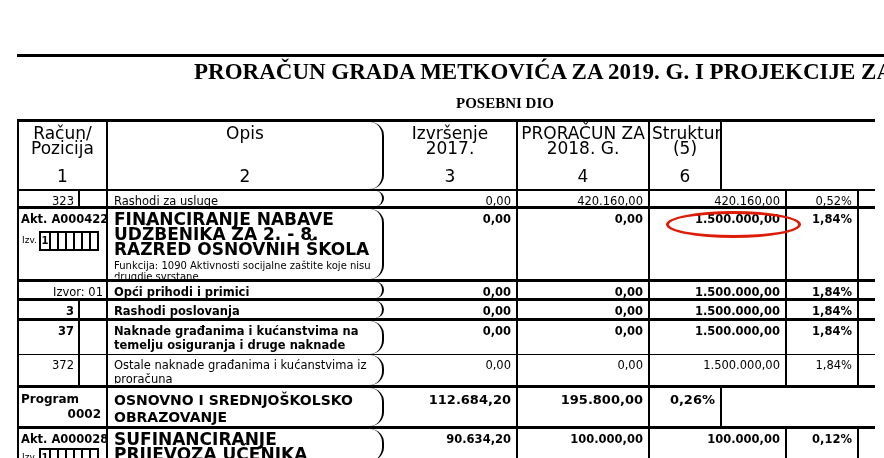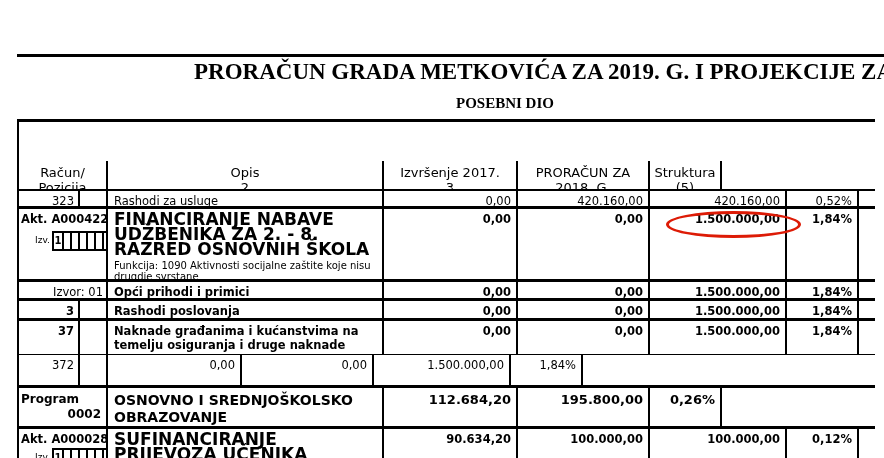--- a/index.html
+++ b/index.html
@@ -22,46 +22,46 @@
   .btable {
     position:absolute; left:17px; top:119px; width:858px;
     border-top:3px solid #000; border-left:2px solid #000;
     font-size:11.5px;
   }
   .row { display:flex; width:856px; border-bottom:3px solid #000; align-items:stretch; }
   .row.thin { border-bottom-width:1px; }
   .row.medium { border-bottom-width:2px; }
   .row.noline { border-bottom:none; }
   .c { border-right:2px solid #000; overflow:hidden; }
-  .c1 { width:89px; } .c2 { width:276px; } .c3 { width:134px; }
+  .c1 { width:89px; } .c2 { width:276px;border-radius:14px; } .c3 { width:134px; }
   .c4 { width:132px; } .c5 { width:137px; } .c6 { width:72px; }
   
   .hrow { height:69px; }
-  .hc { display:flex; flex-direction:column; text-align:center; font-size:13px; position:relative;margin-top:39px; }
+  .hc { display:flex; flex-direction:column; text-align:center; font-size:17px; position:relative; }
   .hlabel { padding:4px 2px 0 2px; line-height:15px; }
   .hnum { margin-top:auto; padding-bottom:3px; }
   
   .code-wrap { display:flex; height:100%; }
   .subcode { width:61px; border-right:2px solid #000; text-align:right; padding:3px 4px 0 0; }
   .code-right { width:100%; text-align:right; padding:3px 3px 0 0; font-weight:normal; }
   .code-left { width:100%; padding:3px 0 0 2px; font-weight:bold; white-space:nowrap; }
   .prog-code { display:flex; flex-direction:column; font-weight:bold; font-size:12px; }
   .prog-line1 { padding:4px 0 0 2px; }
   .prog-line2 { text-align:right; padding:1px 5px 0 0; }
   .opis { padding:3px 6px 1px 6px; line-height:14px; }
   .opis.b { font-weight:bold; }
   .opis-akt { display:flex; flex-direction:column; }
   .akt-title { padding:3px 6px 0 6px; line-height:15px; font-weight:bold; font-size:17px; }
   .funkcija { padding:3px 6px 0 6px; line-height:11px; font-size:10px; }
   .val { text-align:right; padding:3px 5px 0 0; }
   .val.b { font-weight:bold; }
   .prog-opis { padding:4px 6px 16px 6px; line-height:17px; font-weight:bold; font-size:14px; }
   .prog-val { text-align:right; padding:4px 5px 0 9px; font-weight:bold; font-size:13px; }
   
-  .izv { display:flex; align-items:flex-start; margin:5px 0 0 16px; }
+  .izv { display:flex; align-items:flex-start; margin:5px 0 0 3px; }
   .izv-label { font-size:9px; padding:4px 2px 0 0; }
   .izv-boxes { display:flex; border:2px solid #000; }
   .izv-box { width:8px; height:16px; border-left:2px solid #000; font-size:10px; font-weight:bold;
              text-align:center; line-height:16px; background:#fff; }
   .izv-box:first-child { border-left:none; }
   
   .ellipse {
     position:absolute; left:666px; top:211px; width:135px; height:27px;
     border:3px solid #dd1b06; border-radius:50%; pointer-events:none; z-index:5;
   }
@@ -177,20 +177,21 @@
       <div class="c c5 val b">1.500.000,00</div>
       <div class="c c6 val b">1,84%</div>
     </div>
 
     <div class="row" style="height:33px">
       <div class="c c1">
           <div class="code-wrap">
         <div class="subcode">372</div>
       </div>
         </div>
+      <div class="c c2 opis">Ostale naknade građanima i kućanstvima iz proračuna</div>
       <div class="c c3 val">0,00</div>
       <div class="c c4 val">0,00</div>
       <div class="c c5 val">1.500.000,00</div>
       <div class="c c6 val">1,84%</div>
     </div>
 
     <div class="row" style="height:41px">
       <div class="c c1 prog-code">
         <div class="prog-line1">Program</div>
         <div class="prog-line2">0002</div>

